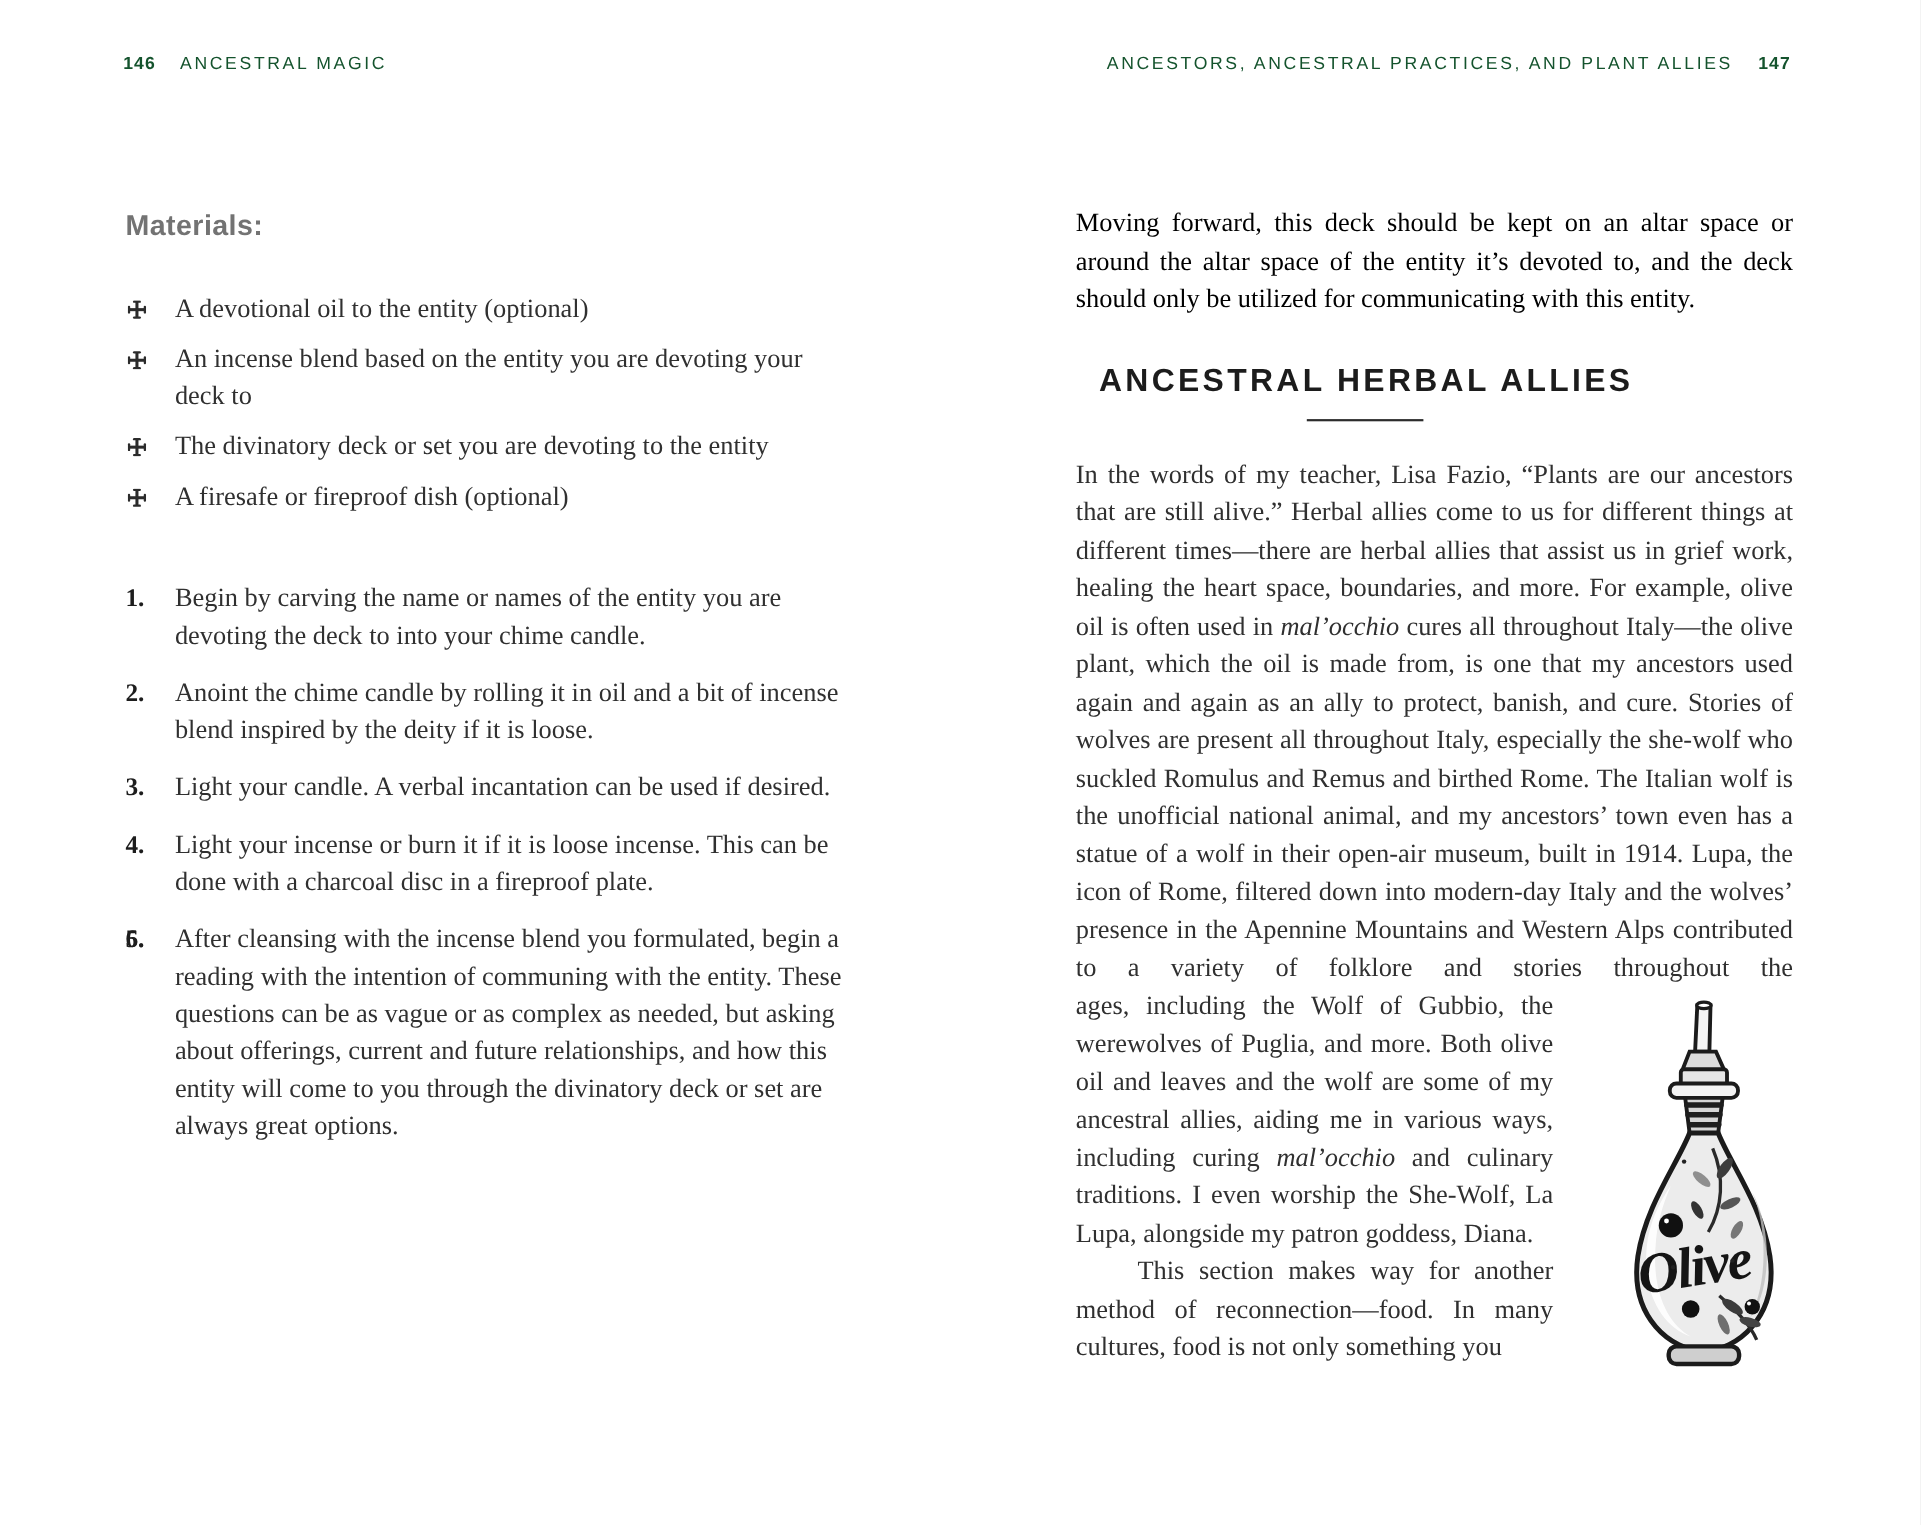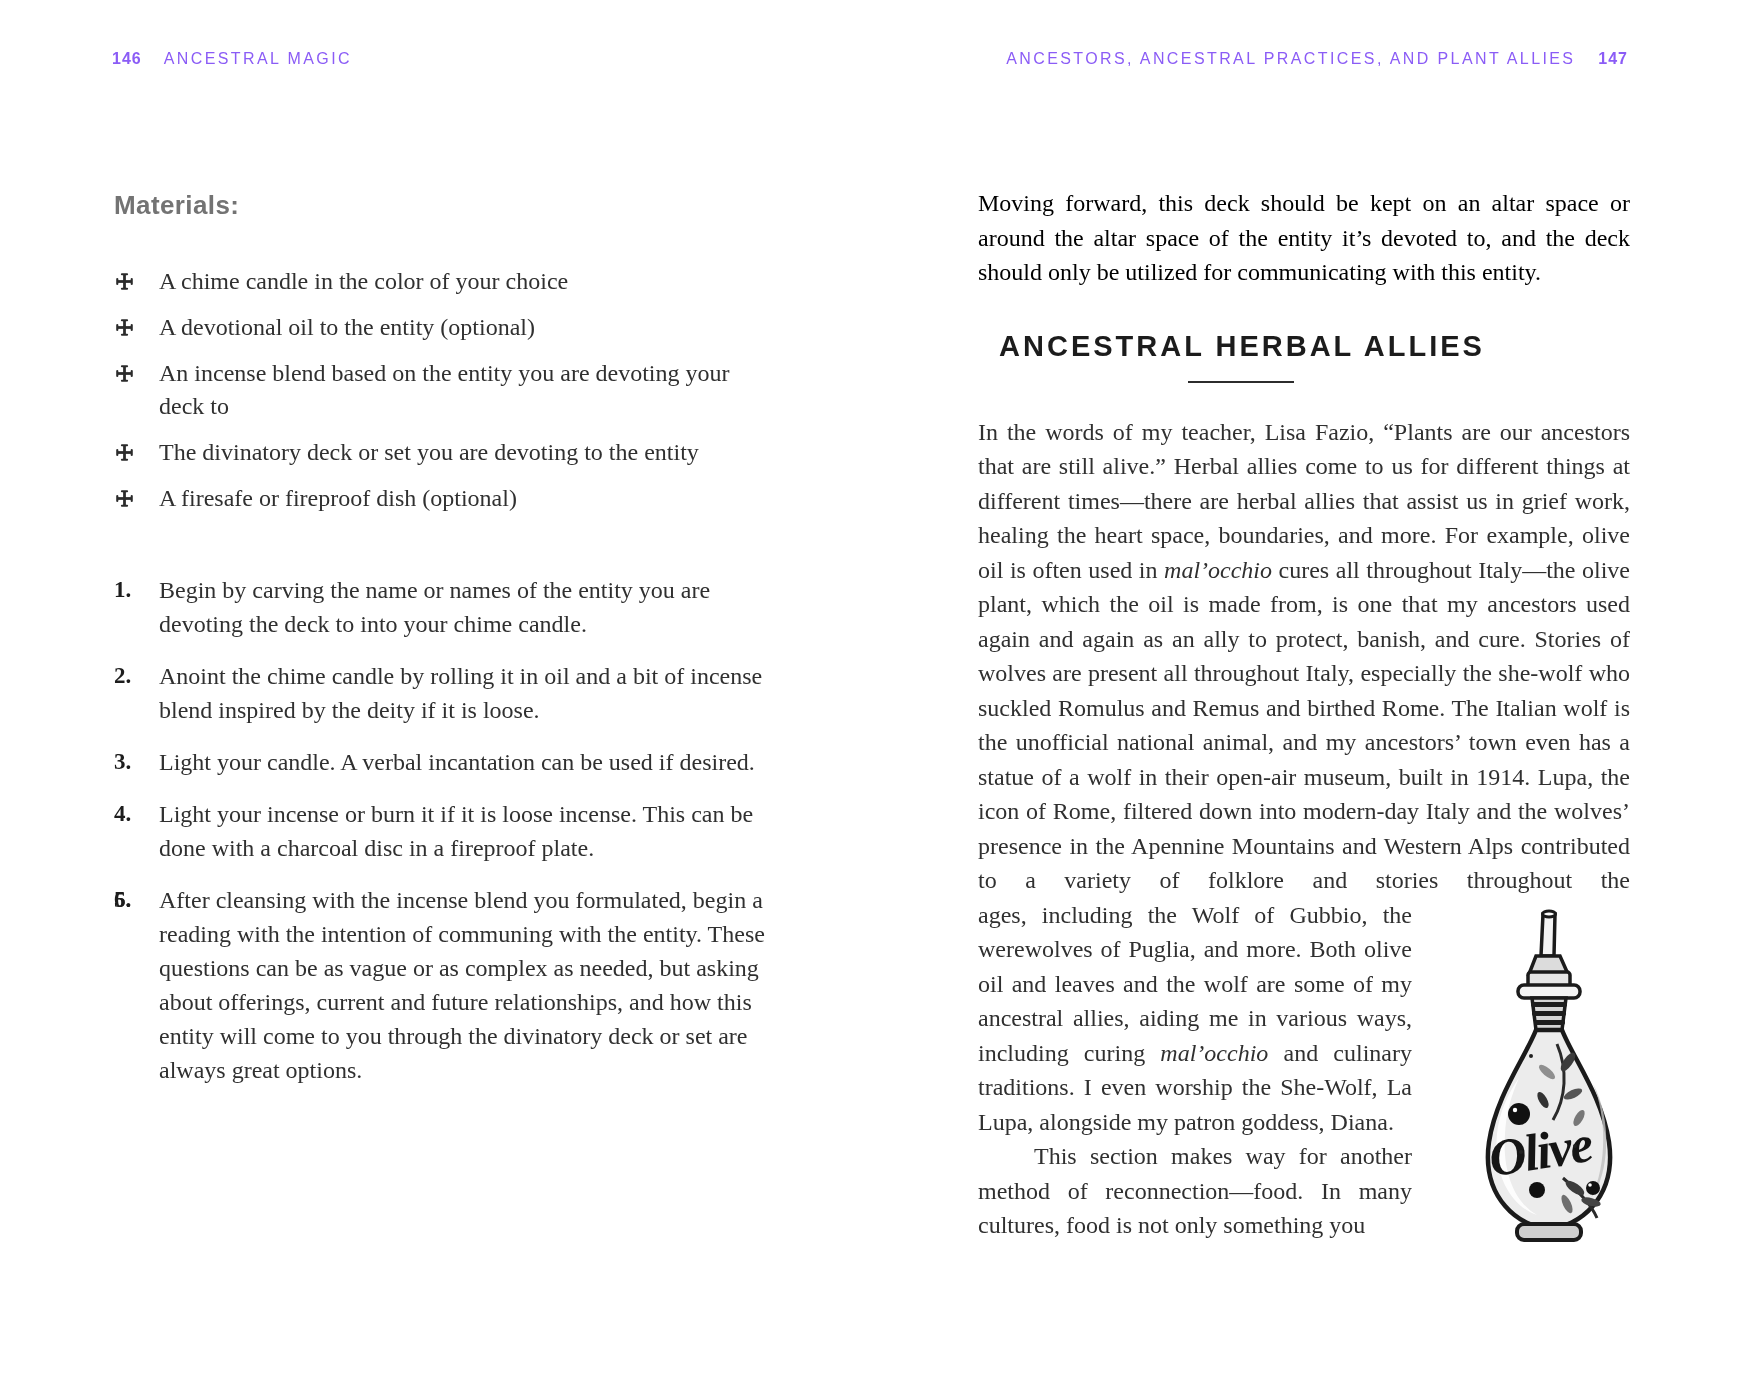--- a/index.html
+++ b/index.html
@@ -8,21 +8,21 @@
     width:1746px;height:1396px;
     background:#ffffff;
     font-family:"Liberation Serif", serif;
     color:#2f2f2f;
     overflow:hidden;
   }
   
   .running-head{
     position:absolute;top:50px;
     font-family:"Liberation Sans", sans-serif;
-    font-size:16px;letter-spacing:2.4px;color:#8b5cf6;
+    font-size:16px;letter-spacing:2.4px;color:#14532d;
     white-space:nowrap;
   }
   .running-head .pagenum{font-weight:700;letter-spacing:1px;}
   .running-head-left{left:112px;}
   .running-head-left .pagenum{margin-right:16px;}
   .running-head-right{right:118px;}
   .running-head-right .pagenum{margin-left:16px;}
   
   .col{position:absolute;width:652px;}
   .col-left{left:114px;top:190px;}
@@ -100,33 +100,20 @@
         <svg class="cross" viewBox="0 0 16 16">
             <g fill="#2b2b2b">
               <rect x="6.7" y="1" width="2.6" height="14"></rect>
               <rect x="1" y="6.7" width="14" height="2.6"></rect>
               <rect x="4.6" y="0.2" width="6.8" height="2" rx="1"></rect>
               <rect x="4.6" y="13.8" width="6.8" height="2" rx="1"></rect>
               <rect x="0.2" y="4.6" width="2" height="6.8" rx="1"></rect>
               <rect x="13.8" y="4.6" width="2" height="6.8" rx="1"></rect>
             </g>
           </svg>
-        <span>A chime candle in the color of your choice</span>
-      </li>
-      <li>
-        <svg class="cross" viewBox="0 0 16 16">
-            <g fill="#2b2b2b">
-              <rect x="6.7" y="1" width="2.6" height="14"></rect>
-              <rect x="1" y="6.7" width="14" height="2.6"></rect>
-              <rect x="4.6" y="0.2" width="6.8" height="2" rx="1"></rect>
-              <rect x="4.6" y="13.8" width="6.8" height="2" rx="1"></rect>
-              <rect x="0.2" y="4.6" width="2" height="6.8" rx="1"></rect>
-              <rect x="13.8" y="4.6" width="2" height="6.8" rx="1"></rect>
-            </g>
-          </svg>
         <span>A devotional oil to the entity (optional)</span>
       </li>
       <li>
         <svg class="cross" viewBox="0 0 16 16">
             <g fill="#2b2b2b">
               <rect x="6.7" y="1" width="2.6" height="14"></rect>
               <rect x="1" y="6.7" width="14" height="2.6"></rect>
               <rect x="4.6" y="0.2" width="6.8" height="2" rx="1"></rect>
               <rect x="4.6" y="13.8" width="6.8" height="2" rx="1"></rect>
               <rect x="0.2" y="4.6" width="2" height="6.8" rx="1"></rect>

